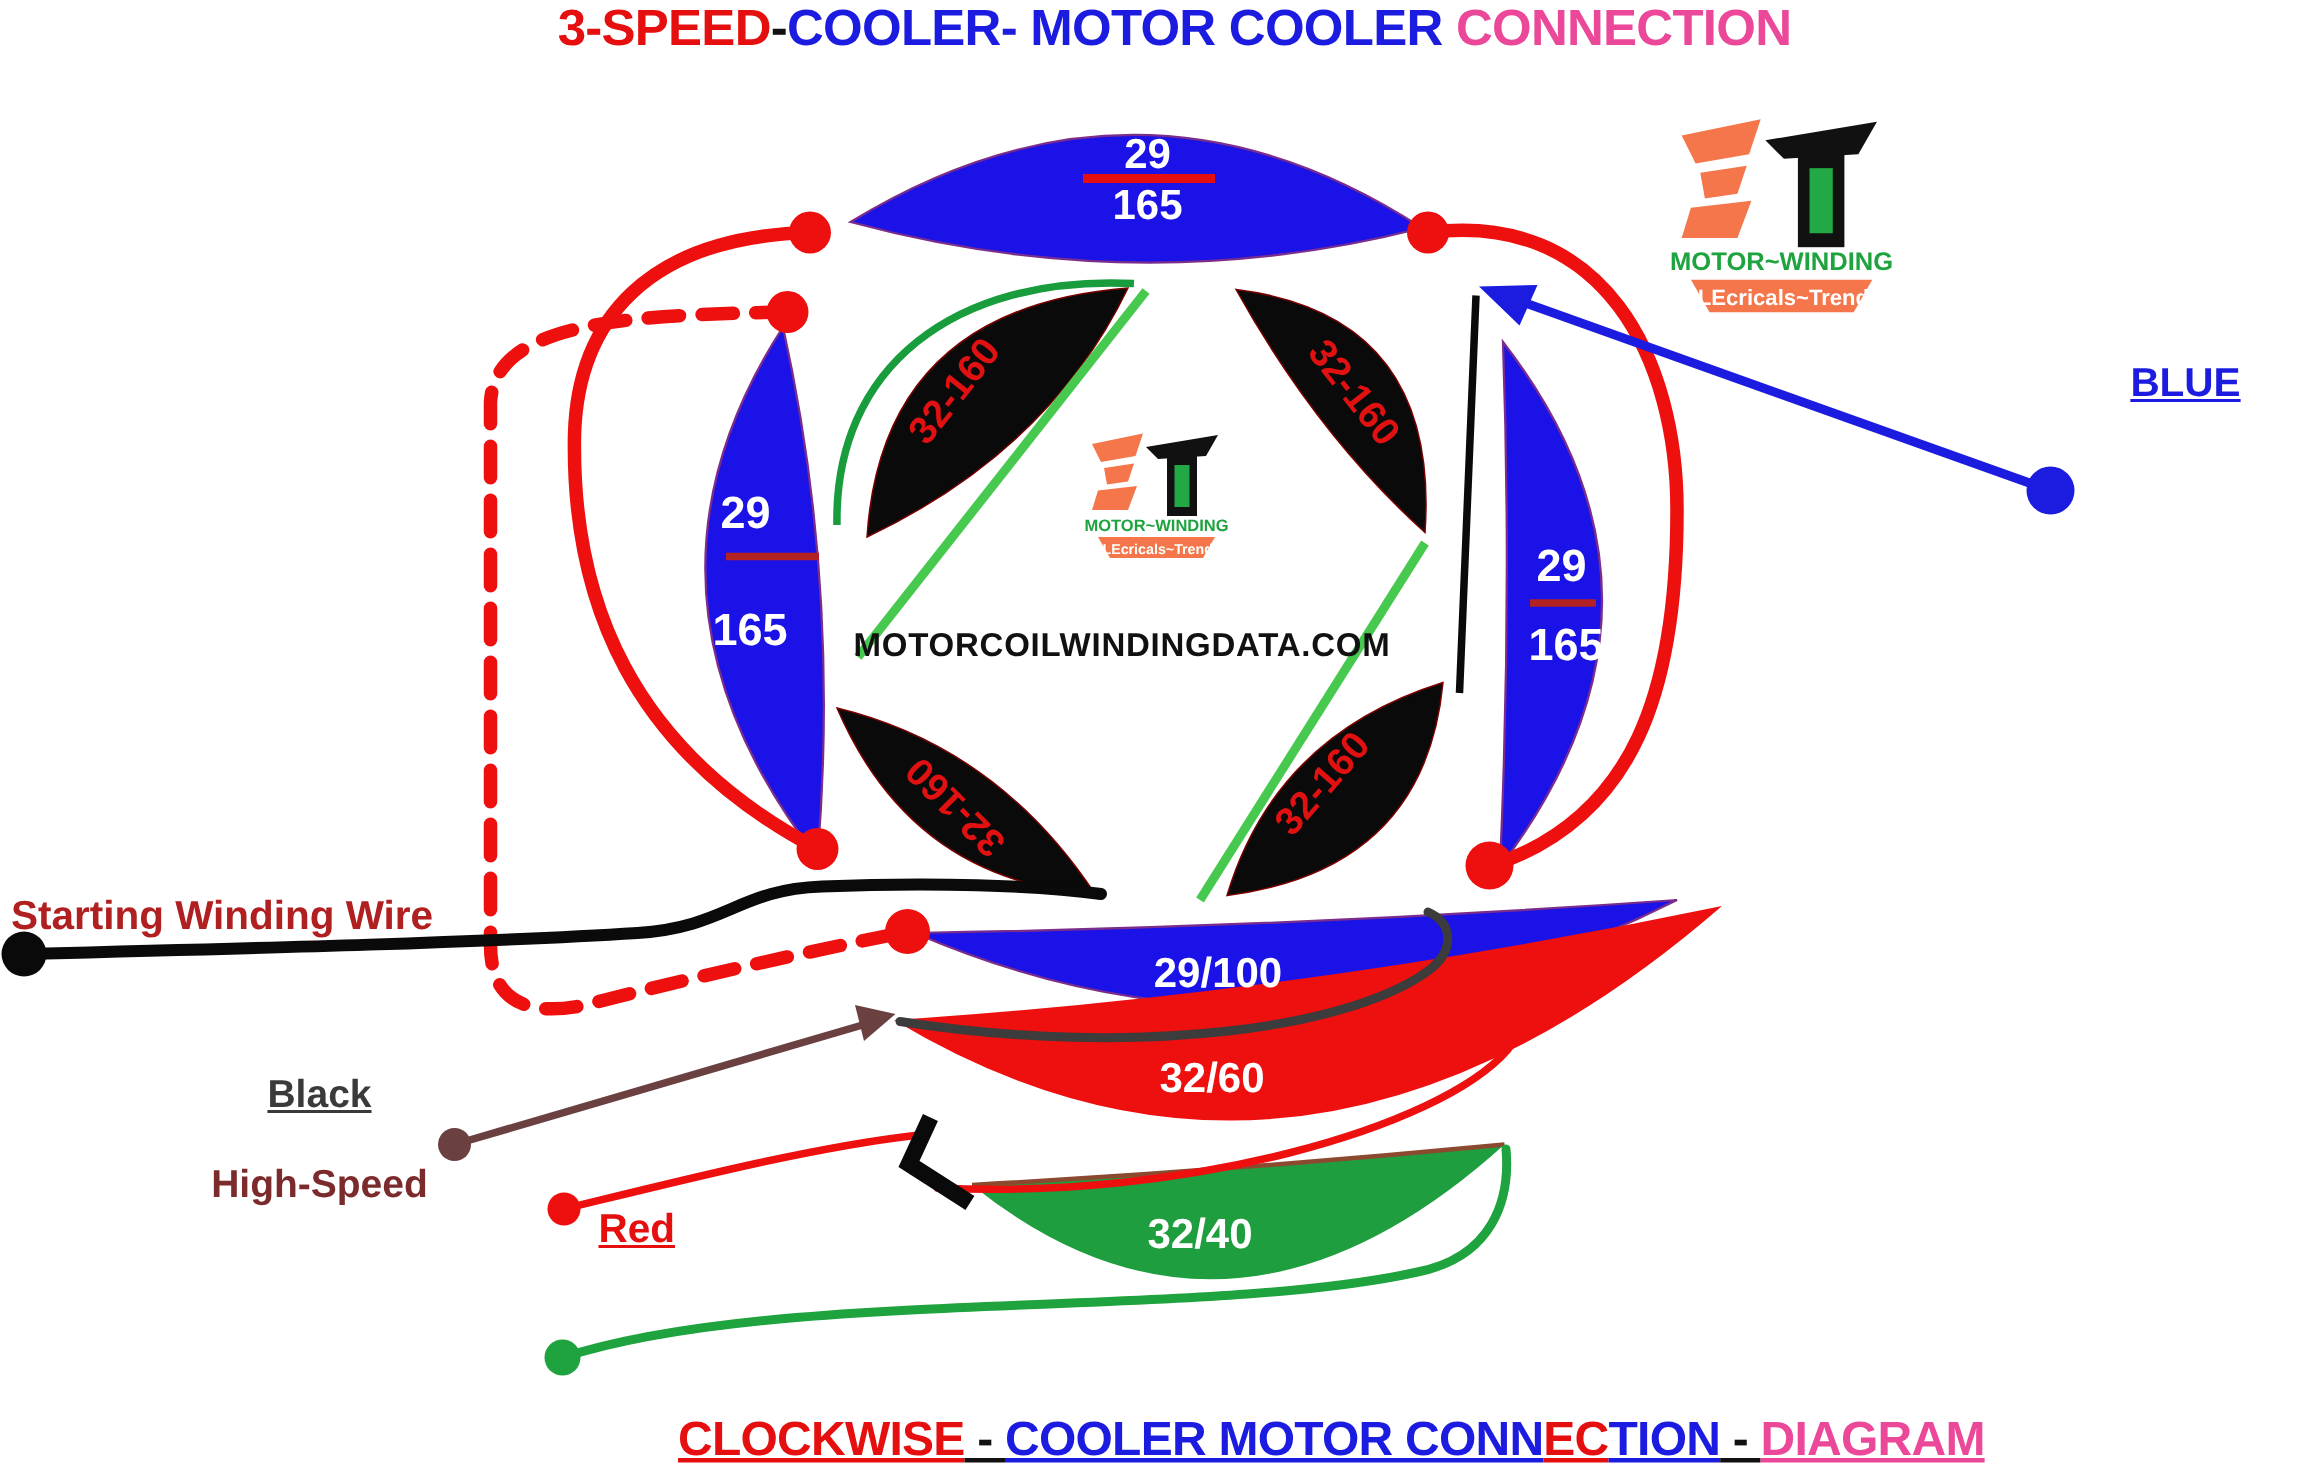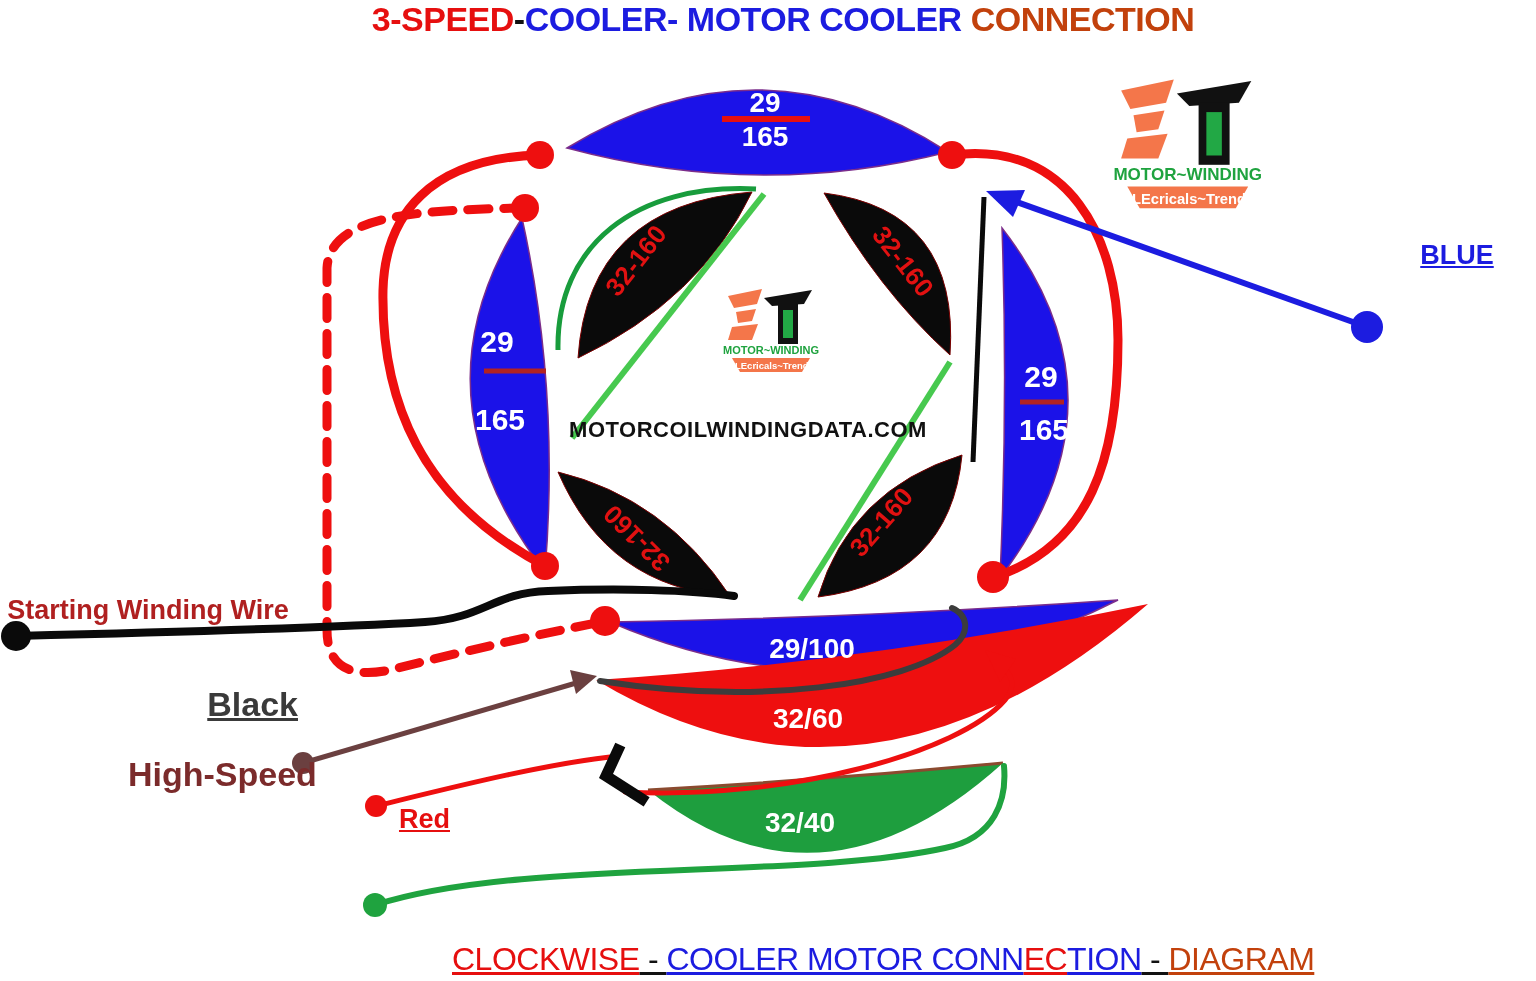--- a/index.html
+++ b/index.html
@@ -1,29 +1,29 @@
 <!DOCTYPE html>
 <html><head>
 <meta charset="utf-8">
 <style>
   html,body{margin:0;padding:0;background:#ffffff;}
   .canvas{position:relative;width:1536px;height:981px;background:#ffffff;overflow:hidden;
           font-family:"Liberation Sans",sans-serif;}
   .title{position:absolute;top:0;left:30px;width:1506px;text-align:center;
          font-size:34px;font-weight:bold;letter-spacing:-.5px;white-space:nowrap;}
-  .t-red{color:#e60f0f}.t-blue{color:#1c1ce0}.t-green{color:#c2410c}.t-black{color:#111}
-  .caption{position:absolute;top:941px;left:452px;width:880px;font-size:32px;font-weight:normal;
+  .t-red{color:#e60f0f}.t-blue{color:#1c1ce0}.t-green{color:#ec4899}.t-black{color:#111}
+  .caption{position:absolute;top:941px;left:452px;width:880px;font-size:32px;font-weight:bold;
            white-space:nowrap;letter-spacing:-.5px;}
   .caption span{text-decoration:underline;}
   .caption .sep{text-decoration:underline;}
   .lbl{position:absolute;text-align:center;font-weight:bold;line-height:1.2;}
   .lbl .l1,.lbl .l2{display:block;white-space:nowrap;}
   .u{text-decoration:underline;}
   .lbl-start{top:594px;left:0;width:296px;font-size:27px;color:#b02020;}
-  .lbl-black{top:684px;left:128px;width:170px;font-size:34px;text-align:right;}
+  .lbl-black{top:714px;left:128px;width:170px;font-size:26px;}
   .lbl-black .l1{color:#3a3a3a;}
   .lbl-black .l2{color:#7b2b2b;margin-top:29px;}
   .lbl-red{top:803px;left:240px;width:210px;font-size:27px;text-align:right;}
   .lbl-red .l1{color:#e60f0f;}
   .lbl-red .l2{color:#1c1ce0;}
   .lbl-white{top:891px;left:210px;width:190px;font-size:27px;}
   .lbl-white .l1{color:#1fa33f;font-weight:bold;}
   .lbl-white .l2{color:#149c38;}
   .lbl-blue{top:239px;left:1338px;width:198px;font-size:27px;margin-left:20px;}
   .lbl-blue .l1{color:#1c1ce0;}

